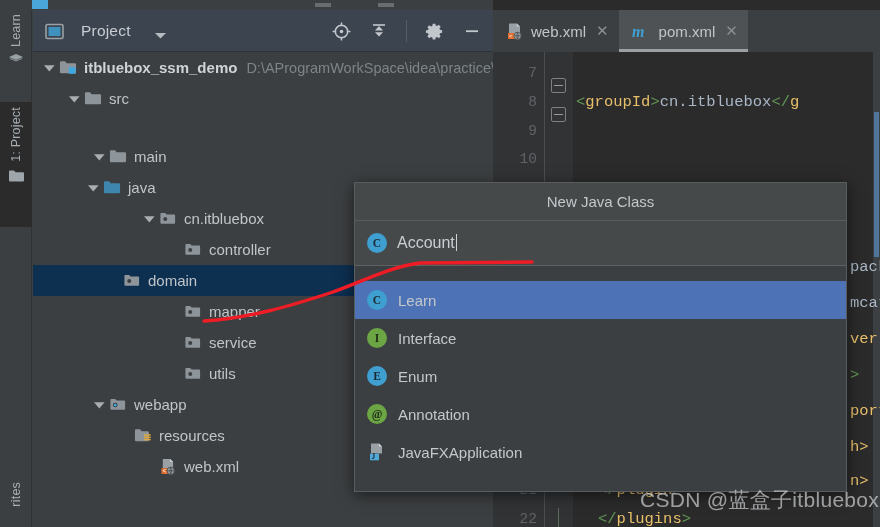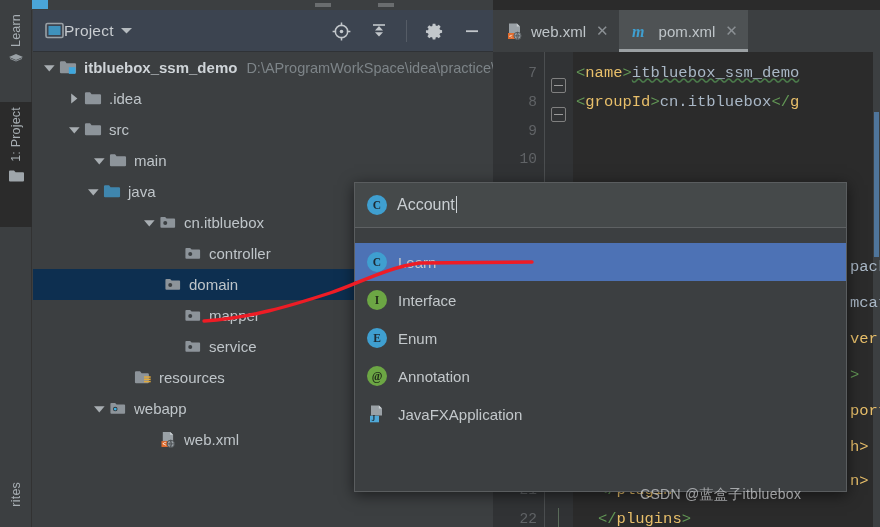--- a/index.html
+++ b/index.html
@@ -69,21 +69,21 @@
     width: 460px; height: 517px;
     background: #3c3f41;
   }
   .panel-header {
     position: relative;
     height: 42px; width: 460px;
     background: #3c4450;
     border-bottom: 1px solid #2f3236;
     display: flex; align-items: center;
   }
-  .panel-title-wrap { display: flex; align-items: center; padding-left: 12px; gap: 0; }
+  .panel-title-wrap { display: flex; align-items: flex-end; padding-left: 12px; gap: 17px; }
   .panel-title {
     color: #c9cdd1; font-size: 15.5px; letter-spacing: .2px;
   }
   .panel-toolbar {
     position: absolute; right: 0; top: 0; height: 42px;
     display: flex; align-items: center; gap: 16px; padding-right: 10px;
   }
   .tb-sep {
     width: 1px; height: 22px; background: #555c66;
   }
@@ -248,21 +248,21 @@
   
   .annot {
     position: absolute; left: 0; top: 0; width: 880px; height: 527px;
     pointer-events: none; z-index: 60;
   }
 
   
   .watermark {
     position: absolute; left: 640px; top: 486px;
     color: rgba(230,233,236,.62);
-    font-size: 14px; letter-spacing: .3px;
+    font-size: 21px; letter-spacing: .3px;
     z-index: 55; white-space: nowrap;
     pointer-events: none;
   }
 
   
   svg { display: block; }
 </style>
 </head>
 <body>
 
@@ -364,150 +364,147 @@
             <svg width="19" height="17" viewBox="0 0 19 17">
               <path d="M1 3.2 A1.2 1.2 0 0 1 2.2 2 L6.4 2 L8 3.9 L16.8 3.9 A1.2 1.2 0 0 1 18 5.1 L18 13.4 A1.2 1.2 0 0 1 16.8 14.6 L2.2 14.6 A1.2 1.2 0 0 1 1 13.4 Z" fill="#8d949a"></path>
               <rect x="10.4" y="8.2" width="7" height="7" fill="#3fa7dd"></rect>
             </svg>
           </span>
           <span class="row-label bold">itbluebox_ssm_demo</span>
           <span class="row-path">D:\AProgramWorkSpace\idea\practice\itbluebox_ssm_demo</span>
         </div>
         <div class="row" style="padding-left: 33px;">
           <span class="arrow">
-            <svg width="10" height="13" viewBox="0 0 10 13">
-              <path d="M2.2 1.5 L8.4 6.5 L2.2 11.5 Z" fill="#a8aeb2"></path>
+            <svg width="13" height="10" viewBox="0 0 13 10">
+              <path d="M1 2.2 L11.6 2.2 L6.3 8.4 Z" fill="#a8aeb2"></path>
             </svg>
           </span>
           <span class="row-icon">
             <svg width="19" height="17" viewBox="0 0 19 17">
               <path d="M1 3.2 A1.2 1.2 0 0 1 2.2 2 L6.4 2 L8 3.9 L16.8 3.9 A1.2 1.2 0 0 1 18 5.1 L18 13.4 A1.2 1.2 0 0 1 16.8 14.6 L2.2 14.6 A1.2 1.2 0 0 1 1 13.4 Z" fill="#8d949a"></path>
             </svg>
           </span>
-          <span class="row-label">.idea</span>
-        </div>
-        <div class="row" style="padding-left: 33px;">
+          <span class="row-label">src</span>
+        </div>
+        <div class="row" style="padding-left: 58px; margin-top: 27px;">
           <span class="arrow">
             <svg width="13" height="10" viewBox="0 0 13 10">
               <path d="M1 2.2 L11.6 2.2 L6.3 8.4 Z" fill="#a8aeb2"></path>
             </svg>
           </span>
           <span class="row-icon">
             <svg width="19" height="17" viewBox="0 0 19 17">
               <path d="M1 3.2 A1.2 1.2 0 0 1 2.2 2 L6.4 2 L8 3.9 L16.8 3.9 A1.2 1.2 0 0 1 18 5.1 L18 13.4 A1.2 1.2 0 0 1 16.8 14.6 L2.2 14.6 A1.2 1.2 0 0 1 1 13.4 Z" fill="#8d949a"></path>
             </svg>
           </span>
-          <span class="row-label">src</span>
+          <span class="row-label">main</span>
+        </div>
+        <div class="row" style="padding-left: 52px;">
+          <span class="arrow">
+            <svg width="13" height="10" viewBox="0 0 13 10">
+              <path d="M1 2.2 L11.6 2.2 L6.3 8.4 Z" fill="#a8aeb2"></path>
+            </svg>
+          </span>
+          <span class="row-icon">
+            <svg width="19" height="17" viewBox="0 0 19 17">
+              <path d="M1 3.2 A1.2 1.2 0 0 1 2.2 2 L6.4 2 L8 3.9 L16.8 3.9 A1.2 1.2 0 0 1 18 5.1 L18 13.4 A1.2 1.2 0 0 1 16.8 14.6 L2.2 14.6 A1.2 1.2 0 0 1 1 13.4 Z" fill="#3f86ae"></path>
+            </svg>
+          </span>
+          <span class="row-label">java</span>
+        </div>
+        <div class="row" style="padding-left: 108px;">
+          <span class="arrow">
+            <svg width="13" height="10" viewBox="0 0 13 10">
+              <path d="M1 2.2 L11.6 2.2 L6.3 8.4 Z" fill="#a8aeb2"></path>
+            </svg>
+          </span>
+          <span class="row-icon">
+            <svg width="19" height="17" viewBox="0 0 19 17">
+              <path d="M1.5 3.6 A1 1 0 0 1 2.5 2.6 L6.5 2.6 L8 4.3 L16 4.3 A1 1 0 0 1 17 5.3 L17 13 A1 1 0 0 1 16 14 L2.5 14 A1 1 0 0 1 1.5 13 Z" fill="#8d949a"></path>
+              <circle cx="6.6" cy="9.1" r="2.1" fill="#3b3f42"></circle>
+            </svg>
+          </span>
+          <span class="row-label">cn.itbluebox</span>
+        </div>
+        <div class="row" style="padding-left: 133px;">
+          <span class="arrow"></span>
+          <span class="row-icon">
+            <svg width="19" height="17" viewBox="0 0 19 17">
+              <path d="M1.5 3.6 A1 1 0 0 1 2.5 2.6 L6.5 2.6 L8 4.3 L16 4.3 A1 1 0 0 1 17 5.3 L17 13 A1 1 0 0 1 16 14 L2.5 14 A1 1 0 0 1 1.5 13 Z" fill="#8d949a"></path>
+              <circle cx="6.6" cy="9.1" r="2.1" fill="#3b3f42"></circle>
+            </svg>
+          </span>
+          <span class="row-label">controller</span>
+        </div>
+        <div class="row selected" style="padding-left: 72px;">
+          <span class="arrow"></span>
+          <span class="row-icon">
+            <svg width="19" height="17" viewBox="0 0 19 17">
+              <path d="M1.5 3.6 A1 1 0 0 1 2.5 2.6 L6.5 2.6 L8 4.3 L16 4.3 A1 1 0 0 1 17 5.3 L17 13 A1 1 0 0 1 16 14 L2.5 14 A1 1 0 0 1 1.5 13 Z" fill="#8d949a"></path>
+              <circle cx="6.6" cy="9.1" r="2.1" fill="#3b3f42"></circle>
+            </svg>
+          </span>
+          <span class="row-label">domain</span>
+        </div>
+        <div class="row" style="padding-left: 133px;">
+          <span class="arrow"></span>
+          <span class="row-icon">
+            <svg width="19" height="17" viewBox="0 0 19 17">
+              <path d="M1.5 3.6 A1 1 0 0 1 2.5 2.6 L6.5 2.6 L8 4.3 L16 4.3 A1 1 0 0 1 17 5.3 L17 13 A1 1 0 0 1 16 14 L2.5 14 A1 1 0 0 1 1.5 13 Z" fill="#8d949a"></path>
+              <circle cx="6.6" cy="9.1" r="2.1" fill="#3b3f42"></circle>
+            </svg>
+          </span>
+          <span class="row-label">mapper</span>
+        </div>
+        <div class="row" style="padding-left: 133px;">
+          <span class="arrow"></span>
+          <span class="row-icon">
+            <svg width="19" height="17" viewBox="0 0 19 17">
+              <path d="M1.5 3.6 A1 1 0 0 1 2.5 2.6 L6.5 2.6 L8 4.3 L16 4.3 A1 1 0 0 1 17 5.3 L17 13 A1 1 0 0 1 16 14 L2.5 14 A1 1 0 0 1 1.5 13 Z" fill="#8d949a"></path>
+              <circle cx="6.6" cy="9.1" r="2.1" fill="#3b3f42"></circle>
+            </svg>
+          </span>
+          <span class="row-label">service</span>
+        </div>
+        <div class="row" style="padding-left: 133px;">
+          <span class="arrow"></span>
+          <span class="row-icon">
+            <svg width="19" height="17" viewBox="0 0 19 17">
+              <path d="M1.5 3.6 A1 1 0 0 1 2.5 2.6 L6.5 2.6 L8 4.3 L16 4.3 A1 1 0 0 1 17 5.3 L17 13 A1 1 0 0 1 16 14 L2.5 14 A1 1 0 0 1 1.5 13 Z" fill="#8d949a"></path>
+              <circle cx="6.6" cy="9.1" r="2.1" fill="#3b3f42"></circle>
+            </svg>
+          </span>
+          <span class="row-label">utils</span>
         </div>
         <div class="row" style="padding-left: 58px;">
           <span class="arrow">
             <svg width="13" height="10" viewBox="0 0 13 10">
               <path d="M1 2.2 L11.6 2.2 L6.3 8.4 Z" fill="#a8aeb2"></path>
             </svg>
           </span>
           <span class="row-icon">
             <svg width="19" height="17" viewBox="0 0 19 17">
-              <path d="M1 3.2 A1.2 1.2 0 0 1 2.2 2 L6.4 2 L8 3.9 L16.8 3.9 A1.2 1.2 0 0 1 18 5.1 L18 13.4 A1.2 1.2 0 0 1 16.8 14.6 L2.2 14.6 A1.2 1.2 0 0 1 1 13.4 Z" fill="#8d949a"></path>
-            </svg>
-          </span>
-          <span class="row-label">main</span>
-        </div>
-        <div class="row" style="padding-left: 52px;">
-          <span class="arrow">
-            <svg width="13" height="10" viewBox="0 0 13 10">
-              <path d="M1 2.2 L11.6 2.2 L6.3 8.4 Z" fill="#a8aeb2"></path>
-            </svg>
-          </span>
-          <span class="row-icon">
-            <svg width="19" height="17" viewBox="0 0 19 17">
-              <path d="M1 3.2 A1.2 1.2 0 0 1 2.2 2 L6.4 2 L8 3.9 L16.8 3.9 A1.2 1.2 0 0 1 18 5.1 L18 13.4 A1.2 1.2 0 0 1 16.8 14.6 L2.2 14.6 A1.2 1.2 0 0 1 1 13.4 Z" fill="#3f86ae"></path>
-            </svg>
-          </span>
-          <span class="row-label">java</span>
-        </div>
-        <div class="row" style="padding-left: 108px;">
-          <span class="arrow">
-            <svg width="13" height="10" viewBox="0 0 13 10">
-              <path d="M1 2.2 L11.6 2.2 L6.3 8.4 Z" fill="#a8aeb2"></path>
-            </svg>
-          </span>
-          <span class="row-icon">
-            <svg width="19" height="17" viewBox="0 0 19 17">
               <path d="M1.5 3.6 A1 1 0 0 1 2.5 2.6 L6.5 2.6 L8 4.3 L16 4.3 A1 1 0 0 1 17 5.3 L17 13 A1 1 0 0 1 16 14 L2.5 14 A1 1 0 0 1 1.5 13 Z" fill="#8d949a"></path>
-              <circle cx="6.6" cy="9.1" r="2.1" fill="#3b3f42"></circle>
-            </svg>
-          </span>
-          <span class="row-label">cn.itbluebox</span>
-        </div>
-        <div class="row" style="padding-left: 133px;">
-          <span class="arrow"></span>
-          <span class="row-icon">
-            <svg width="19" height="17" viewBox="0 0 19 17">
-              <path d="M1.5 3.6 A1 1 0 0 1 2.5 2.6 L6.5 2.6 L8 4.3 L16 4.3 A1 1 0 0 1 17 5.3 L17 13 A1 1 0 0 1 16 14 L2.5 14 A1 1 0 0 1 1.5 13 Z" fill="#8d949a"></path>
-              <circle cx="6.6" cy="9.1" r="2.1" fill="#3b3f42"></circle>
-            </svg>
-          </span>
-          <span class="row-label">controller</span>
-        </div>
-        <div class="row selected" style="padding-left: 113px;">
-          <span class="arrow"></span>
-          <span class="row-icon">
-            <svg width="19" height="17" viewBox="0 0 19 17">
-              <path d="M1.5 3.6 A1 1 0 0 1 2.5 2.6 L6.5 2.6 L8 4.3 L16 4.3 A1 1 0 0 1 17 5.3 L17 13 A1 1 0 0 1 16 14 L2.5 14 A1 1 0 0 1 1.5 13 Z" fill="#8d949a"></path>
-              <circle cx="6.6" cy="9.1" r="2.1" fill="#3b3f42"></circle>
-            </svg>
-          </span>
-          <span class="row-label">domain</span>
-        </div>
-        <div class="row" style="padding-left: 133px;">
-          <span class="arrow"></span>
-          <span class="row-icon">
-            <svg width="19" height="17" viewBox="0 0 19 17">
-              <path d="M1.5 3.6 A1 1 0 0 1 2.5 2.6 L6.5 2.6 L8 4.3 L16 4.3 A1 1 0 0 1 17 5.3 L17 13 A1 1 0 0 1 16 14 L2.5 14 A1 1 0 0 1 1.5 13 Z" fill="#8d949a"></path>
-              <circle cx="6.6" cy="9.1" r="2.1" fill="#3b3f42"></circle>
-            </svg>
-          </span>
-          <span class="row-label">mapper</span>
-        </div>
-        <div class="row" style="padding-left: 133px;">
-          <span class="arrow"></span>
-          <span class="row-icon">
-            <svg width="19" height="17" viewBox="0 0 19 17">
-              <path d="M1.5 3.6 A1 1 0 0 1 2.5 2.6 L6.5 2.6 L8 4.3 L16 4.3 A1 1 0 0 1 17 5.3 L17 13 A1 1 0 0 1 16 14 L2.5 14 A1 1 0 0 1 1.5 13 Z" fill="#8d949a"></path>
-              <circle cx="6.6" cy="9.1" r="2.1" fill="#3b3f42"></circle>
-            </svg>
-          </span>
-          <span class="row-label">service</span>
+              <circle cx="6.6" cy="9.1" r="2.4" fill="#2f3336"></circle>
+              <circle cx="6.6" cy="9.1" r="1.5" fill="#3fb4e6"></circle>
+            </svg>
+          </span>
+          <span class="row-label">webapp</span>
         </div>
         <div class="row" style="padding-left: 83px;">
           <span class="arrow"></span>
           <span class="row-icon">
             <svg width="19" height="17" viewBox="0 0 19 17">
               <path d="M1 3.2 A1.2 1.2 0 0 1 2.2 2 L6.4 2 L8 3.9 L14.5 3.9 A1.2 1.2 0 0 1 15.7 5.1 L15.7 13.4 A1.2 1.2 0 0 1 14.5 14.6 L2.2 14.6 A1.2 1.2 0 0 1 1 13.4 Z" fill="#8d949a"></path>
               <rect x="10.6" y="7.2" width="7" height="1.6" fill="#e0a93b"></rect>
               <rect x="10.6" y="9.6" width="7" height="1.6" fill="#e0a93b"></rect>
               <rect x="10.6" y="12" width="7" height="1.6" fill="#e0a93b"></rect>
             </svg>
           </span>
           <span class="row-label">resources</span>
-        </div>
-        <div class="row" style="padding-left: 58px;">
-          <span class="arrow">
-            <svg width="13" height="10" viewBox="0 0 13 10">
-              <path d="M1 2.2 L11.6 2.2 L6.3 8.4 Z" fill="#a8aeb2"></path>
-            </svg>
-          </span>
-          <span class="row-icon">
-            <svg width="19" height="17" viewBox="0 0 19 17">
-              <path d="M1.5 3.6 A1 1 0 0 1 2.5 2.6 L6.5 2.6 L8 4.3 L16 4.3 A1 1 0 0 1 17 5.3 L17 13 A1 1 0 0 1 16 14 L2.5 14 A1 1 0 0 1 1.5 13 Z" fill="#8d949a"></path>
-              <circle cx="6.6" cy="9.1" r="2.4" fill="#2f3336"></circle>
-              <circle cx="6.6" cy="9.1" r="1.5" fill="#3fb4e6"></circle>
-            </svg>
-          </span>
-          <span class="row-label">webapp</span>
         </div>
         <div class="row" style="padding-left: 108px;">
           <span class="arrow"></span>
           <span class="row-icon">
             <svg width="19" height="19" viewBox="0 0 19 19">
               <path d="M4 1.5 L11.8 1.5 L14.9 4.6 L14.9 11.2 L4 11.2 Z" fill="#9aa1a6"></path>
               <path d="M11.8 1.5 L11.8 4.6 L14.9 4.6 Z" fill="#cfd4d7"></path>
               <rect x="2.6" y="11.2" width="7.2" height="6.2" fill="#e06c2e"></rect>
               <text x="3.6" y="16.4" font-family="Liberation Sans" font-size="7" fill="#ffffff">&lt;</text>
               <circle cx="12.4" cy="14.1" r="3.9" fill="#9aa1a6" stroke="#4b5053" stroke-width="1"></circle>
@@ -549,21 +546,21 @@
         <span class="tab-close">✕</span>
       </div>
     </div>
 
     <div class="code">
       <div class="gutter"></div>
       <div class="fold-col"></div>
       <div class="guideline" style="left:82px; top:330px; height:90px;"></div>
       <div class="foldline" style="top:456px; height:40px;"></div>
       <div id="code-lines">
-          <div class="codeline" style="top: 6px;"><span class="lnum">7</span><span class="ltext"><span class="brk">&lt;</span><span class="tag">name</span><span class="brk">&gt;</span><span class="txt typo">itbluebox_ssm_demo</span></span></div>
+          <div class="codeline" style="top: 6px;"><span class="lnum">7</span></div>
           <div class="codeline" style="top: 35px;"><span class="lnum">8</span><span class="ltext"><span class="brk">&lt;</span><span class="tag">groupId</span><span class="brk">&gt;</span><span class="txt">cn.itbluebox</span><span class="brk">&lt;/</span><span class="tag">g</span></span></div>
           <div class="codeline" style="top: 64px;"><span class="lnum">9</span></div>
           <div class="codeline" style="top: 92px;"><span class="lnum">10</span></div>
           <div class="codeline" style="top: 423px;"><span class="lnum">21</span><span class="ltext" style="left: 105px;"><span class="brk">&lt;/</span><span class="tag">plugin</span><span class="brk">&gt;</span></span></div>
           <div class="codeline" style="top: 452px;"><span class="lnum">22</span><span class="ltext" style="left: 105px;"><span class="brk">&lt;/</span><span class="tag">plugins</span><span class="brk">&gt;</span></span></div>
         </div>
       <div class="foldmark" style="top:26px;"></div>
       <div class="foldmark" style="top:55px;"></div>
     </div>
 
@@ -576,20 +573,21 @@
       <div style="position: absolute; left: 2px; top: 8px; font-family: &quot;Liberation Mono&quot;, monospace; font-size: 15.5px; white-space: pre; color: rgb(169, 183, 198);">pack</div>
       <div style="position: absolute; left: 2px; top: 44px; font-family: &quot;Liberation Mono&quot;, monospace; font-size: 15.5px; white-space: pre; color: rgb(169, 183, 198);">mcat</div>
       <div style="position: absolute; left: 2px; top: 80px; font-family: &quot;Liberation Mono&quot;, monospace; font-size: 15.5px; white-space: pre; color: rgb(232, 191, 106);">ver:</div>
       <div style="position: absolute; left: 2px; top: 116px; font-family: &quot;Liberation Mono&quot;, monospace; font-size: 15.5px; white-space: pre; color: rgb(98, 151, 85);">&gt;</div>
       <div style="position: absolute; left: 2px; top: 152px; font-family: &quot;Liberation Mono&quot;, monospace; font-size: 15.5px; white-space: pre; color: rgb(232, 191, 106);">port</div>
       <div style="position: absolute; left: 2px; top: 188px; font-family: &quot;Liberation Mono&quot;, monospace; font-size: 15.5px; white-space: pre; color: rgb(232, 191, 106);">h&gt;</div>
       <div style="position: absolute; left: 2px; top: 222px; font-family: &quot;Liberation Mono&quot;, monospace; font-size: 15.5px; white-space: pre; color: rgb(232, 191, 106);">n&gt;</div>
     </div>
 
   <div class="popup">
+    <div class="popup-title">New Java Class</div>
 
     <div class="popup-input">
       <span class="badge badge-c">C</span>
       <span class="val"><span>Account</span><span class="caret"></span></span>
     </div>
 
     <div class="popup-gap"></div>
     <div class="popup-list" id="popup-list">
         <div class="litem sel">
           <span class="badge badge-c">C</span>

